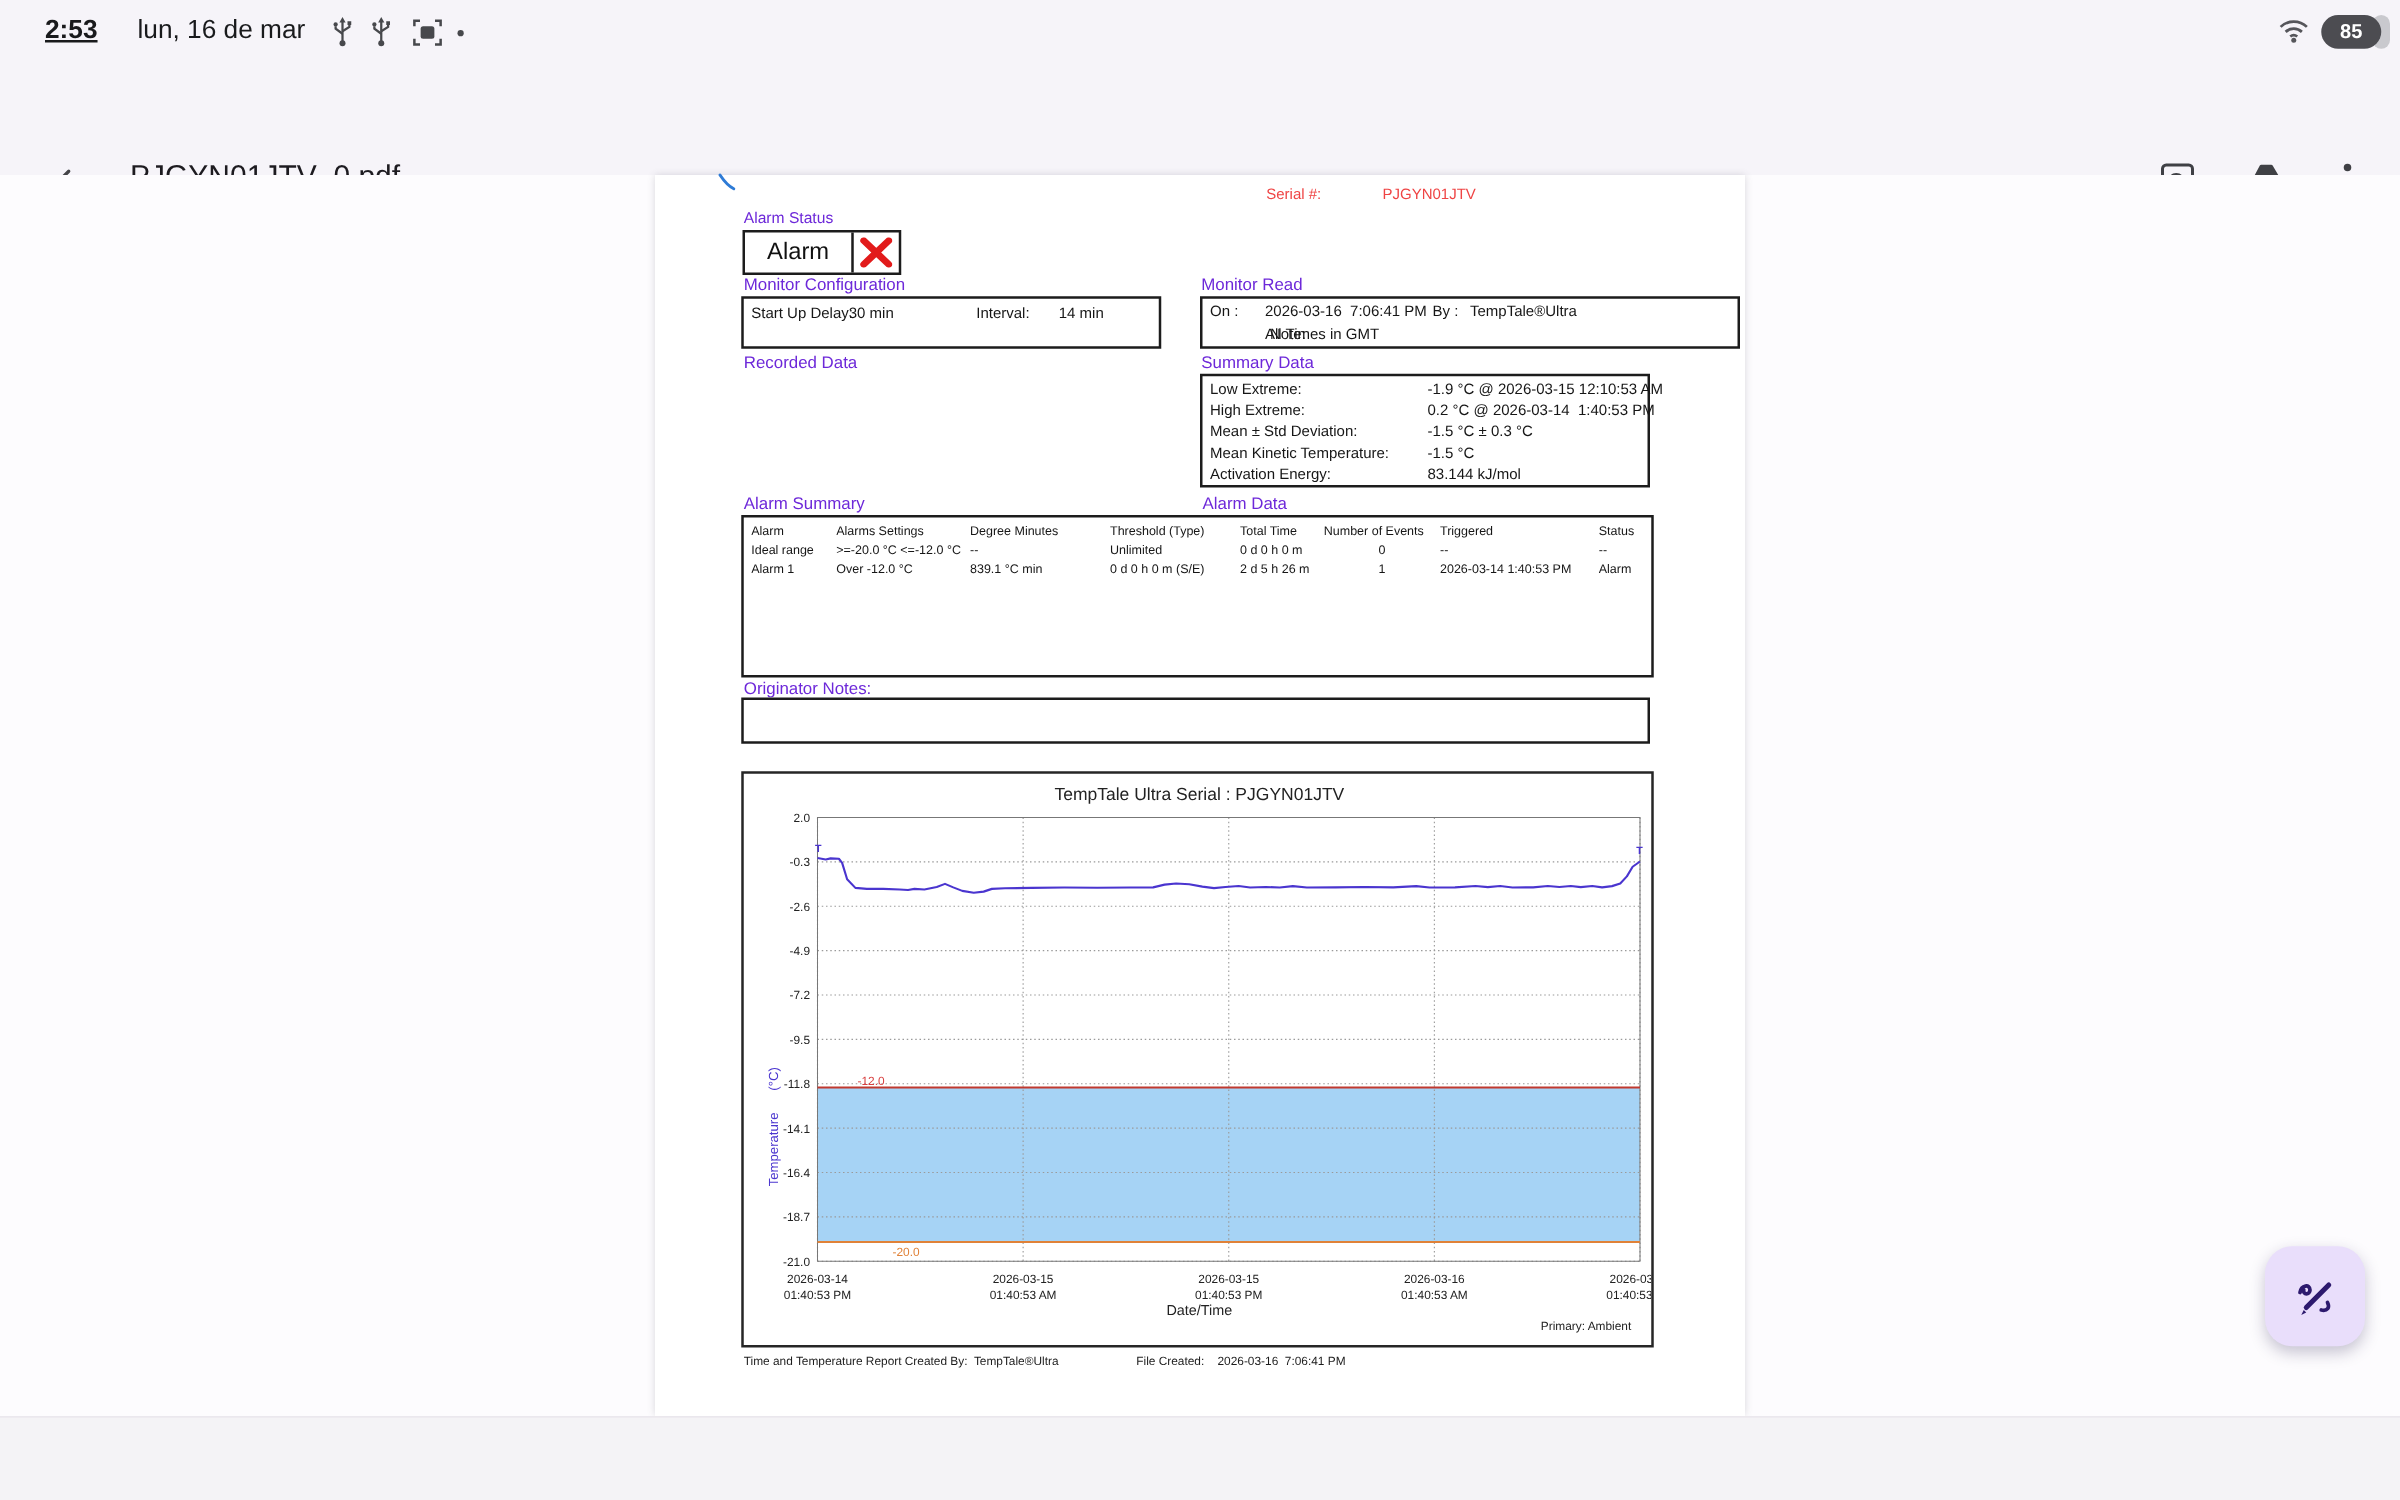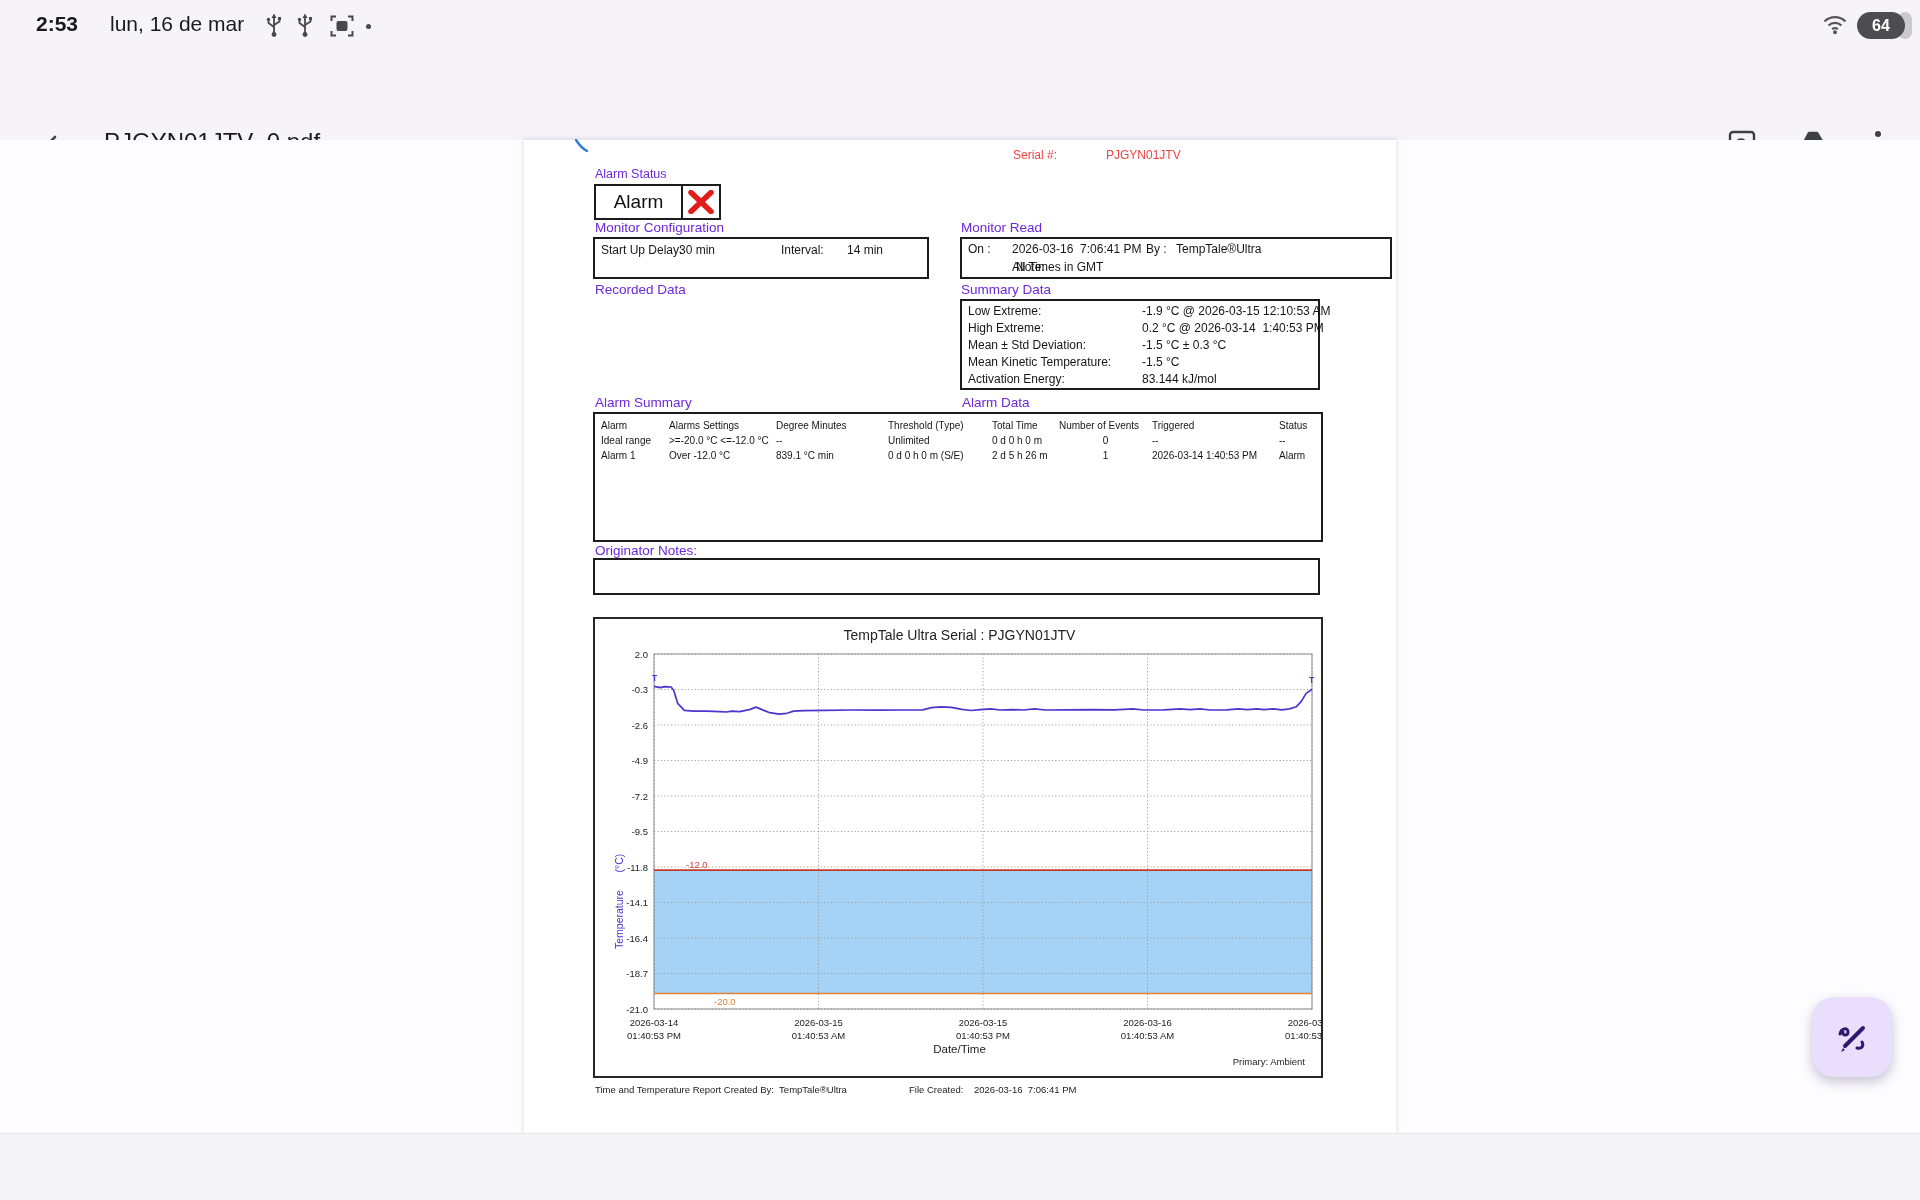--- a/index.html
+++ b/index.html
@@ -5,21 +5,21 @@
   html,body{margin:0;padding:0;background:#fdfcfe;}
   *{box-sizing:border-box;}
   .screen{position:relative;width:1920px;height:1200px;overflow:hidden;
           font-family:"Liberation Sans",sans-serif;color:#1a1a1a;background:#fdfcfe;}
   .abs{position:absolute;}
   .pre{white-space:pre;}
 
   
   .statusbar{left:0;top:0;width:1920px;height:52px;background:#f6f4f9;}
   .appbar{left:0;top:52px;width:1920px;height:88px;background:#f6f4f9;box-shadow:0 1px 0 #e9e6ee;}
-  .sb-time{left:36px;top:12px;font-size:21px;font-weight:700;color:#191a1c;}
+  .sb-time{left:36px;top:12px;font-size:21px;font-weight:700;color:#191a1c;text-decoration:underline;}
   .sb-date{left:110px;top:12px;font-size:21px;color:#191a1c;}
   .appbar-title{left:104px;top:76px;font-size:24px;color:#1d1b20;}
   .iconbtn{display:flex;align-items:center;justify-content:center;}
 
   .viewer{left:0;top:140px;width:1920px;height:993px;background:#fdfcfe;}
   .page{left:524px;top:140px;width:872px;height:993px;background:#ffffff;
         box-shadow:0 0 6px rgba(70,70,85,.20);}
 
   
   .h-sec{font-size:13.5px;color:#6d28d9;}
@@ -100,21 +100,21 @@
           <g stroke="#56565b" stroke-width="2.2" fill="none">
         <path d="M2.5 7.5 a15 15 0 0 1 21 0"></path>
             <path d="M6.5 11.5 a9.5 9.5 0 0 1 13 0"></path>
         <path d="M10.2 15.2 a4.4 4.4 0 0 1 5.6 0"></path>
           </g>
           <circle cx="13" cy="18.2" r="2" fill="#56565b"></circle>
         </svg>
     </span>
     <span class="abs" style="left:1898px;top:12px;width:14px;height:27px;border-radius:7px;background:#c9c9ce;"></span>
     <span class="abs" style="left:1857px;top:12px;width:48px;height:27px;border-radius:14px;background:#4c4c51;
-          color:#ffffff;font-size:16px;font-weight:700;display:flex;align-items:center;justify-content:center;">64</span>
+          color:#ffffff;font-size:16px;font-weight:700;display:flex;align-items:center;justify-content:center;">85</span>
   </div>
 
   <div class="abs appbar">
     <span class="abs iconbtn" style="left:38px;top:78px;width:36px;height:32px;">
       <svg width="28" height="28" viewBox="0 0 28 28" fill="none" stroke="#444548" stroke-width="2.6" stroke-linecap="round" stroke-linejoin="round">
         <line x1="25" y1="14" x2="4" y2="14"></line>
           <polyline points="13 5 4 14 13 23"></polyline>
         </svg>
     </span>
     <div class="abs appbar-title">PJGYN01JTV_0.pdf</div>

